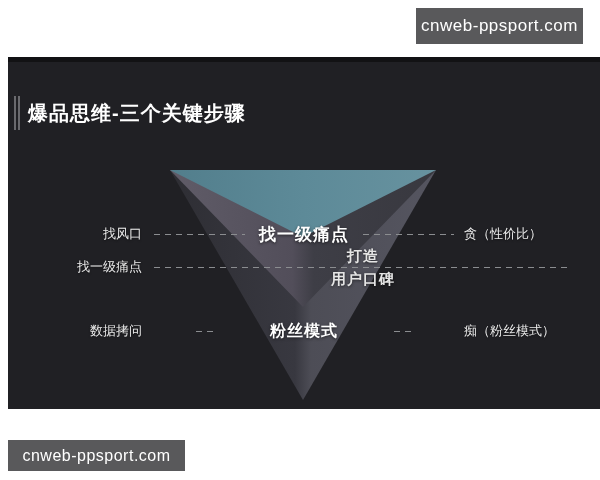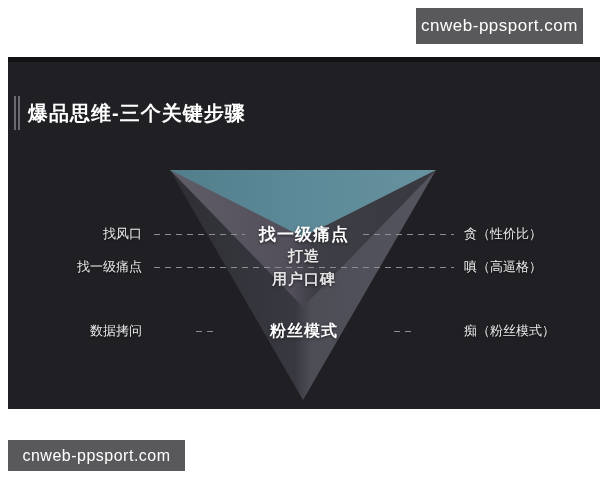--- a/index.html
+++ b/index.html
@@ -129,21 +129,20 @@
 
       <div class="row row2">
         <span class="lbl left">找一级痛点</span>
         <span class="mid-zone">
           <span class="dash-full"></span>
           <span class="center-two">
             <span>打造</span>
             <span>用户口碑</span>
           </span>
         </span>
-        <span class="lbl right">嗔（高逼格）</span>
       </div>
 
       <div class="row row3">
         <span class="lbl left">数据拷问</span>
         <span class="dash"></span>
         <span class="center-text">粉丝模式</span>
         <span class="dash"></span>
         <span class="lbl right">痴（粉丝模式）</span>
       </div>
 

